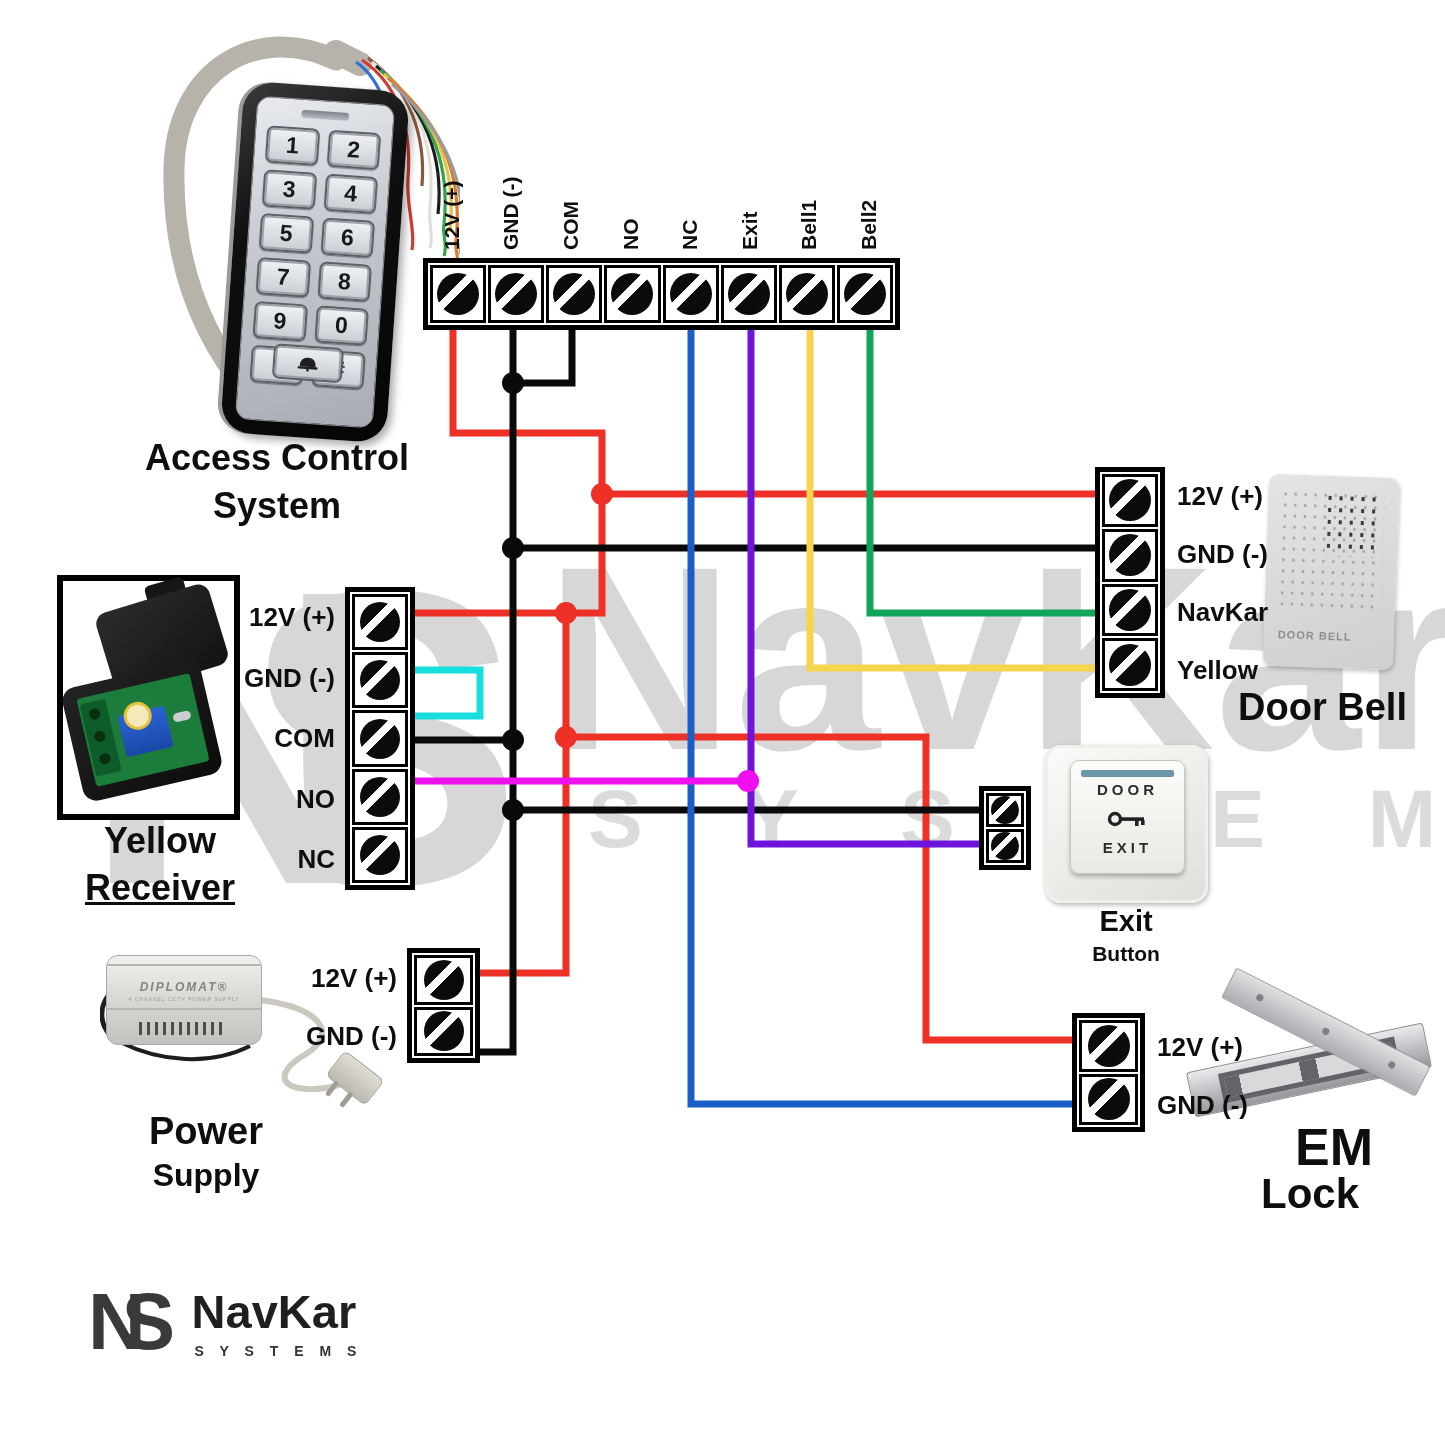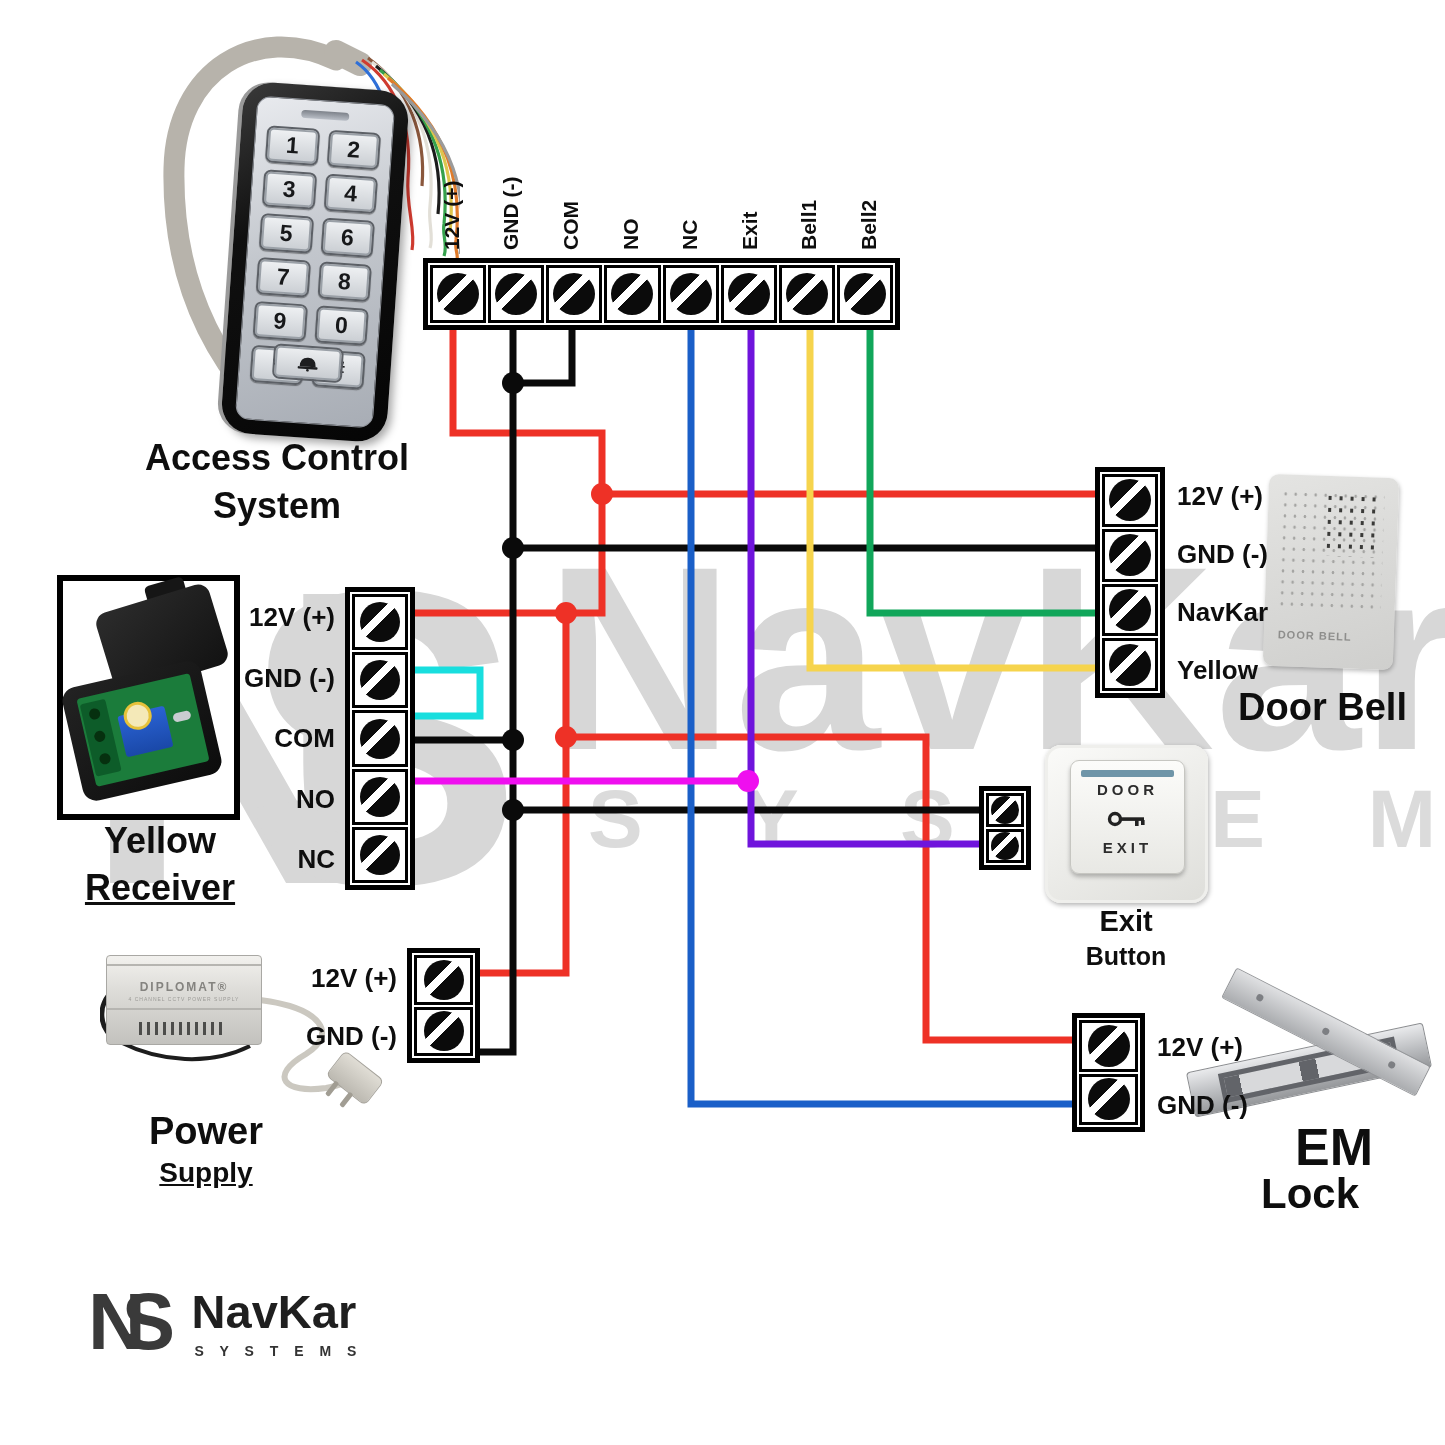--- a/index.html
+++ b/index.html
@@ -43,22 +43,22 @@
   .dots1{position:absolute;left:12px;top:14px;width:104px;height:122px;
          background-image:radial-gradient(#a5a5a3 1.3px,transparent 1.6px);background-size:10px 11px;}
   .dots2{position:absolute;left:56px;top:16px;width:58px;height:64px;
          background-image:radial-gradient(#3a3a38 1.7px,transparent 2px);background-size:11px 12px;}
   .eb-plate{position:absolute;z-index:2;background:linear-gradient(150deg,#fbfbf9,#dededa);border-radius:16px;
             box-shadow:1px 2px 5px rgba(0,0,0,.3), inset 0 0 0 3px #efefec;}
   .eb-btn{position:absolute;left:25px;top:15px;width:113px;height:112px;background:linear-gradient(#fcfcfa,#e8e8e4);
           border:1px solid #c6c6c1;border-radius:9px;box-shadow:0 3px 4px rgba(0,0,0,.25);}
   .eb-bar{position:absolute;left:10px;top:9px;right:10px;height:7px;border-radius:2px;background:#6f95a8;}
   .eb-txt{position:absolute;width:100%;text-align:center;font-weight:bold;color:#2c2c2c;font-size:15px;letter-spacing:4px;}
-  .psu-box{position:absolute;left:6px;top:5px;width:154px;height:88px;border-radius:4px;border:1px solid #a9a8a4;
-           background:linear-gradient(#f2f1ee 0%,#dddcd8 40%,#c3c2be 100%);overflow:hidden;}
+  .psu-box{position:absolute;left:6px;top:5px;width:154px;height:88px;border-radius:12px;border:1px solid #a9a8a4;
+           background:linear-gradient(#f2f1ee 0%,#dddcd8 40%,#c3c2be 100%);overflow:hidden;font-style:italic;}
   .psu-vent{position:absolute;left:32px;bottom:9px;width:84px;height:13px;
             background:repeating-linear-gradient(90deg,#4d4d4b 0 3px,transparent 3px 8px);}
   .plug{position:absolute;left:230px;top:112px;width:48px;height:30px;border-radius:6px;transform:rotate(38deg);
         background:linear-gradient(#e0ddd5,#bcb9b1);border:1px solid #a6a39b;}
   .prong{position:absolute;width:5px;height:17px;background:#a19d93;border-radius:2px;}
   .em-bar1{position:absolute;left:3px;top:62px;width:240px;height:44px;transform:rotate(-12deg);border-radius:4px;
            border:1px solid #8b8d90;background:linear-gradient(#e9eaec,#b9bbbe 55%,#95979a);}
   .em-core{position:absolute;left:30px;top:7px;right:30px;bottom:7px;border:5px solid #626469;
            background:linear-gradient(90deg,#626469 0 9%,#d8d9db 9% 45%,#626469 45% 55%,#d8d9db 55% 91%,#626469 91% 100%);}
   .em-bar2{position:absolute;left:32px;top:30px;width:216px;height:32px;transform:rotate(27deg);border-radius:3px;
@@ -265,21 +265,21 @@
       <svg width="42" height="20" viewBox="0 0 42 20" style="position:absolute;left:36px;top:48px;">
         <circle cx="8" cy="10" r="5.5" fill="none" stroke="#222" stroke-width="3.4"></circle>
         <rect x="13" y="8.3" width="24" height="3.6" fill="#222"></rect>
         <rect x="28" y="11" width="3.6" height="6" fill="#222"></rect>
         <rect x="34" y="11" width="3.6" height="5" fill="#222"></rect>
       </svg>
       <div class="eb-txt" style="top:78px;">EXIT</div>
     </div>
   </div>
   <div class="lbl" style="left:1026px;top:905px;width:200px;font-size:29px;">Exit</div>
-  <div class="lbl" style="left:1026px;top:942px;width:200px;font-size:25px;">Button</div>
+  <div class="lbl" style="left:1026px;top:942px;width:200px;font-size:21px;">Button</div>
 
   <div class="photo" style="left:100px;top:950px;width:310px;height:180px;">
     <svg width="310" height="180" style="position:absolute;left:0;top:0;">
       <path d="M14,40 C -4,54 -2,82 20,92" fill="none" stroke="#1d1d1d" stroke-width="5"></path>
       <path d="M20,92 C 60,112 110,116 150,96" fill="none" stroke="#1d1d1d" stroke-width="4"></path>
       <path d="M160,50 C 222,58 238,84 206,104 C 168,126 184,144 226,138 C 258,132 260,120 244,114" fill="none" stroke="#cbc8c0" stroke-width="6"></path>
     </svg>
     <div class="psu-box">
       <div class="abs" style="left:0;top:8px;width:100%;height:2px;background:#b6b5b1;"></div>
       <div class="abs" style="left:0;top:52px;width:100%;height:2px;background:#b6b5b1;"></div>
@@ -296,21 +296,21 @@
     <div class="cell">
         <div class="screw" style="width:40px;height:40px;"></div>
       </div>
     <div class="cell">
         <div class="screw" style="width:40px;height:40px;"></div>
       </div>
   </div>
   <div class="tlabel r" style="left:240px;top:962px;width:157px;">12V (+)</div>
   <div class="tlabel r" style="left:240px;top:1020px;width:157px;">GND (-)</div>
   <div class="lbl" style="left:56px;top:1110px;width:300px;font-size:38px;">Power</div>
-  <div class="lbl" style="left:56px;top:1157px;width:300px;font-size:28px;text-decoration:underline;">Supply</div>
+  <div class="lbl" style="left:56px;top:1157px;width:300px;font-size:32px;">Supply</div>
 
   <div class="tblock v" style="left:1072px;top:1013px;width:73px;height:119px;">
     <div class="cell">
         <div class="screw" style="width:42px;height:42px;"></div>
       </div>
     <div class="cell">
         <div class="screw" style="width:42px;height:42px;"></div>
       </div>
   </div>
   <div class="tlabel" style="left:1157px;top:1031px;">12V (+)</div>

